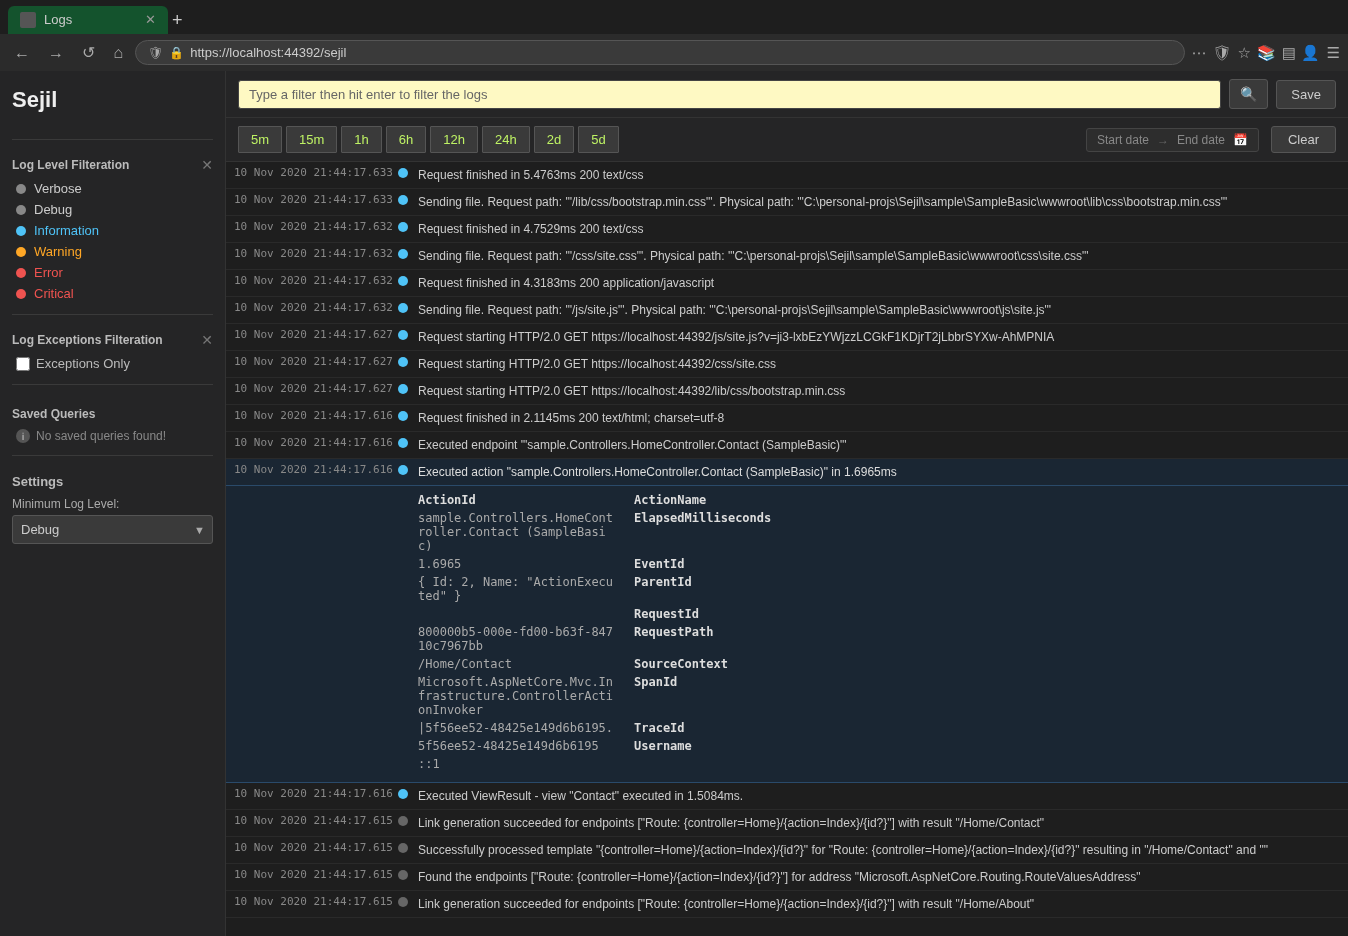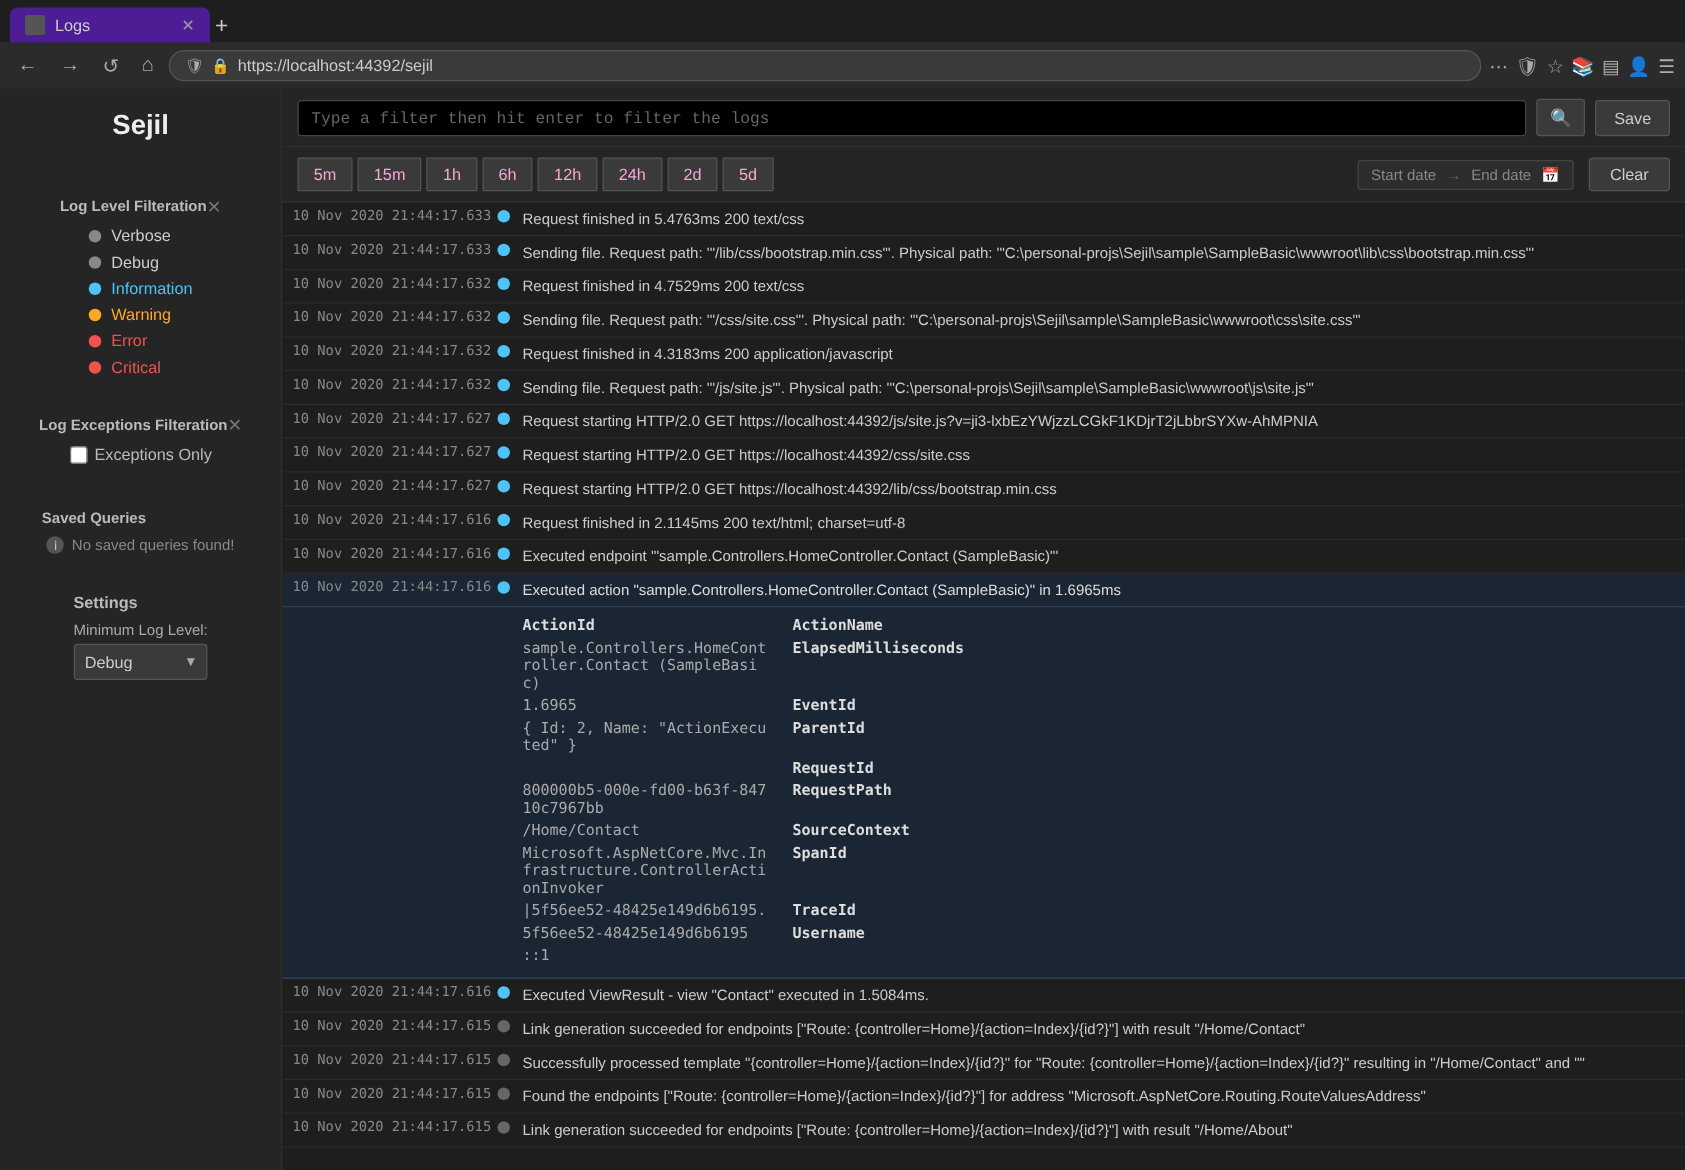--- a/index.html
+++ b/index.html
@@ -1,35 +1,35 @@
 <!DOCTYPE html>
 <html><head>
   <meta charset="utf-8">
   <style>
     * { box-sizing: border-box; margin: 0; padding: 0; }
     body { font-family: 'Segoe UI', Arial, sans-serif; background: #1e1e1e; color: #ccc; font-size: 13px; display: flex; flex-direction: column; height: 936px; overflow: hidden; }
 
     
     .browser-chrome { background: #2b2b2b; }
     .tab-bar { display: flex; align-items: center; padding: 6px 8px 0; background: #1e1e1e; }
-    .tab { display: flex; align-items: center; background: #4c1d95; color: #ccc; padding: 6px 12px; border-radius: 6px 6px 0 0; font-size: 13px; gap: 8px; min-width: 160px; }
+    .tab { display: flex; align-items: flex-start; background: #14532d; color: #ccc; padding: 6px 12px; border-radius: 6px 6px 0 0; font-size: 13px; gap: 8px; min-width: 160px; }
     .tab-icon { width: 16px; height: 16px; background: #555; border-radius: 2px; display: inline-block; }
     .tab-close { margin-left: auto; color: #999; cursor: pointer; }
     .tab-new { background: none; border: none; color: #ccc; font-size: 18px; cursor: pointer; margin-left: 4px; }
     .nav-bar { display: flex; align-items: center; padding: 6px 8px; gap: 6px; background: #2b2b2b; }
     .nav-btn { background: none; border: none; color: #aaa; font-size: 16px; cursor: pointer; padding: 2px 6px; }
     .address-bar { flex: 1; background: #3a3a3a; border: 1px solid #555; border-radius: 20px; padding: 4px 12px; color: #ccc; font-size: 13px; display: flex; align-items: center; gap: 6px; }
     .address-text { flex: 1; color: #ccc; }
     .nav-actions { display: flex; gap: 6px; color: #aaa; }
 
     
     .app-container { display: flex; flex: 1; overflow: hidden; }
 
     
-    .sidebar { width: 226px; background: #252526; border-right: 1px solid #333; display: flex; flex-direction: column; padding: 16px 12px; overflow-y: auto; flex-shrink: 0; align-items: center; }
+    .sidebar { width: 226px; background: #252526; border-right: 1px solid #333; display: flex; flex-direction: column; padding: 16px 12px; overflow-y: auto; flex-shrink: 0; }
     .sidebar-logo { font-size: 22px; font-weight: 600; color: #eee; margin-bottom: 16px; }
     .sidebar-divider { border: none; border-top: 1px solid #3a3a3a; margin: 10px 0; }
     .sidebar-section-header { display: flex; align-items: center; justify-content: space-between; margin: 8px 0 6px; }
     .sidebar-section-title { font-size: 12px; font-weight: 600; color: #bbb; text-transform: none; }
     .sidebar-close-btn { background: none; border: none; color: #777; cursor: pointer; font-size: 14px; line-height: 1; }
     .log-level-item { display: flex; align-items: center; gap: 8px; padding: 3px 4px; cursor: pointer; border-radius: 3px; }
     .level-dot { width: 10px; height: 10px; border-radius: 50%; flex-shrink: 0; }
     .level-label { font-size: 13px; }
     .level-verbose .level-dot { background: #888; }
     .level-debug .level-dot { background: #888; }
@@ -54,28 +54,28 @@
     .settings-label { font-size: 12px; color: #aaa; margin-bottom: 4px; }
     .settings-select { width: 100%; background: #3a3a3a; border: 1px solid #555; color: #ccc; padding: 6px 8px; border-radius: 3px; font-size: 13px; appearance: none; cursor: pointer; }
     .select-wrapper { position: relative; }
     .select-chevron { position: absolute; right: 8px; top: 50%; transform: translateY(-50%); color: #aaa; pointer-events: none; font-size: 11px; }
 
     
     .main-content { flex: 1; display: flex; flex-direction: column; background: #1e1e1e; overflow: hidden; }
 
     
     .filter-bar { display: flex; align-items: center; padding: 8px 12px; background: #252526; border-bottom: 1px solid #333; gap: 8px; }
-    .filter-input { flex: 1; background: #000000; border: 1px solid #444; border-radius: 3px; padding: 6px 10px; color: #888; font-size: 13px; font-family: Liberation Mono, monospace; }
+    .filter-input { flex: 1; background: #fef9c3; border: 1px solid #444; border-radius: 3px; padding: 6px 10px; color: #888; font-size: 13px; font-family: Liberation Sans, sans-serif; }
     .filter-input::placeholder { color: #666; }
     .search-btn { background: #3a3a3a; border: 1px solid #555; color: #ccc; padding: 6px 10px; border-radius: 3px; cursor: pointer; font-size: 14px; }
     .save-btn { background: #3a3a3a; border: 1px solid #555; color: #ccc; padding: 6px 14px; border-radius: 3px; cursor: pointer; font-size: 13px; }
 
     
     .time-range-bar { display: flex; align-items: center; padding: 8px 12px; background: #252526; border-bottom: 1px solid #333; gap: 4px; }
-    .time-btn { background: #3a3a3a; border: 1px solid #555; color: #f9a8d4; padding: 5px 12px; border-radius: 1px; cursor: pointer; font-size: 13px; }
+    .time-btn { background: #3a3a3a; border: 1px solid #555; color: #bef264; padding: 5px 12px; border-radius: 1px; cursor: pointer; font-size: 13px; }
     .date-range { display: flex; align-items: center; gap: 8px; margin-left: auto; background: #2d2d2d; border: 1px solid #444; border-radius: 3px; padding: 4px 10px; color: #888; font-size: 12px; }
     .date-range-arrow { color: #666; }
     .clear-btn { background: #3a3a3a; border: 1px solid #555; color: #ccc; padding: 5px 16px; border-radius: 3px; cursor: pointer; font-size: 13px; margin-left: 8px; }
 
     
     .log-entries { flex: 1; overflow-y: auto; }
     .log-entry { display: flex; align-items: flex-start; padding: 2px 8px; border-bottom: 1px solid #2a2a2a; justify-content: center; }
     .log-entry.expanded { background: #1a2633; border-bottom: 1px solid #2a4a6a; }
     .log-timestamp { color: #888; font-size: 11px; font-family: monospace; min-width: 160px; padding-top: 2px; flex-shrink: 0; }
     .log-dot { width: 10px; height: 10px; border-radius: 50%; margin: 4px 10px 0 4px; flex-shrink: 0; }

